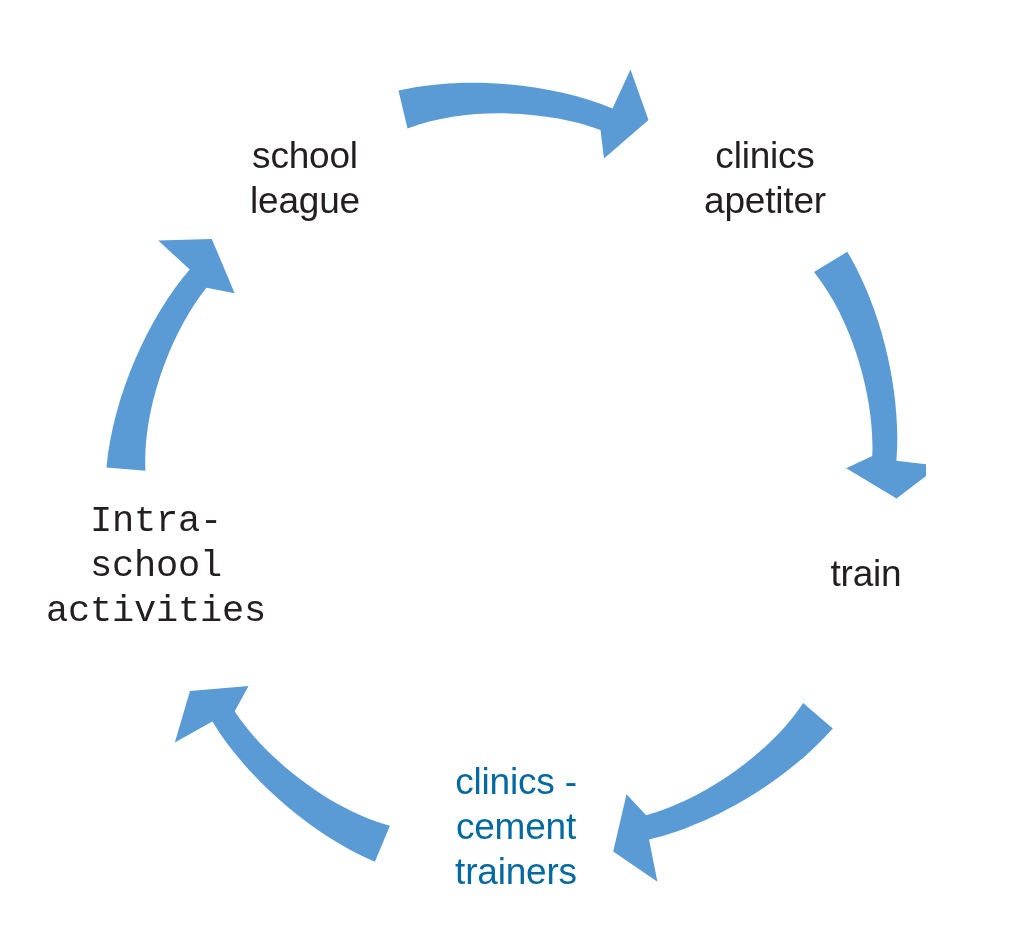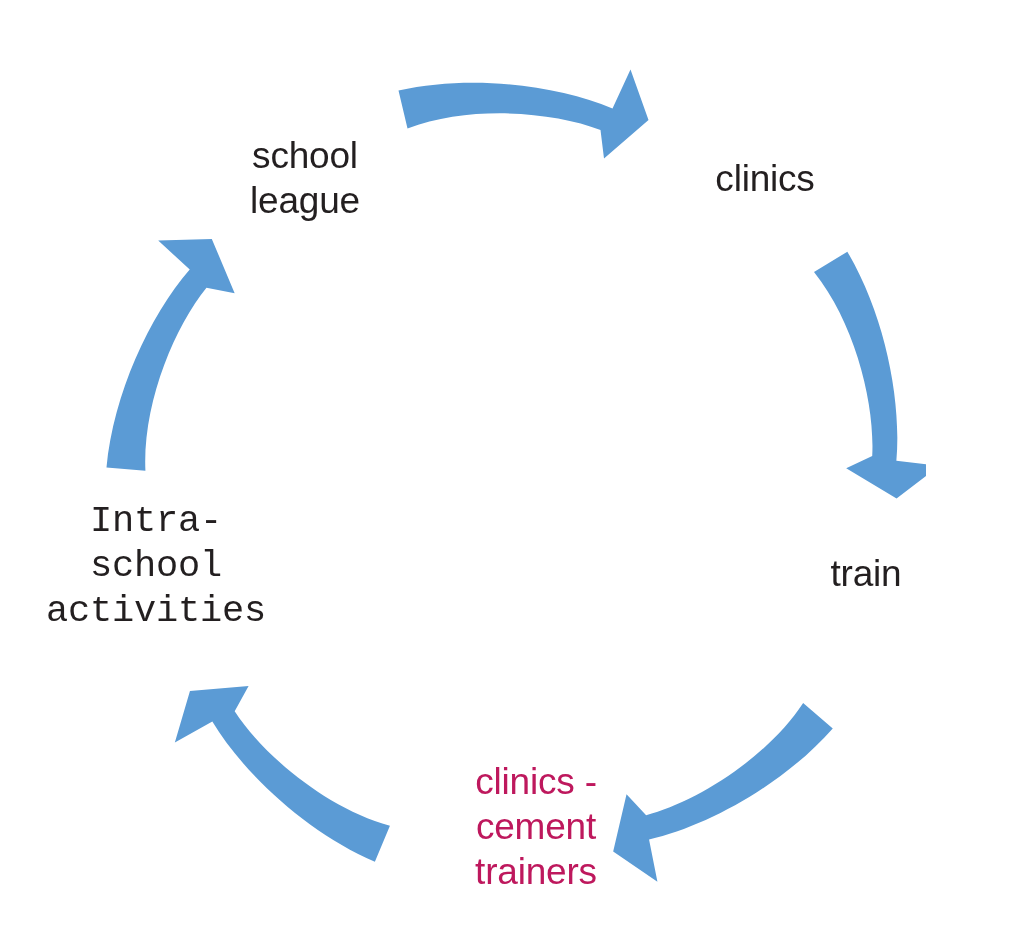--- a/index.html
+++ b/index.html
@@ -70,27 +70,28 @@
     </g>
   </svg>
 
   <div class="node-label" style="left: 305px; top: 178px; color: rgb(35, 31, 32);">
     <span class="line">school</span>
     <span class="line">league</span>
   </div>
 
   <div class="node-label" style="left: 765px; top: 178px; color: rgb(35, 31, 32);">
     <span class="line">clinics</span>
+    <span class="line">apetiter</span>
   </div>
 
   <div class="node-label" style="left: 866px; top: 573px; color: rgb(35, 31, 32);">
     <span class="line">train</span>
   </div>
 
-  <div class="node-label" style="left: 536px; top: 826px; color: #be185d;">
+  <div class="node-label" style="left: 516px; top: 826px; color: #0369a1;">
     <span class="line">clinics -</span>
     <span class="line">cement</span>
     <span class="line">trainers</span>
   </div>
 
   <div class="node-label" style="left: 156px; top: 566px; color: rgb(35, 31, 32); font-family: Liberation Mono, monospace;">
     <span class="line">Intra-</span>
     <span class="line">school</span>
     <span class="line">activities</span>
   </div>

